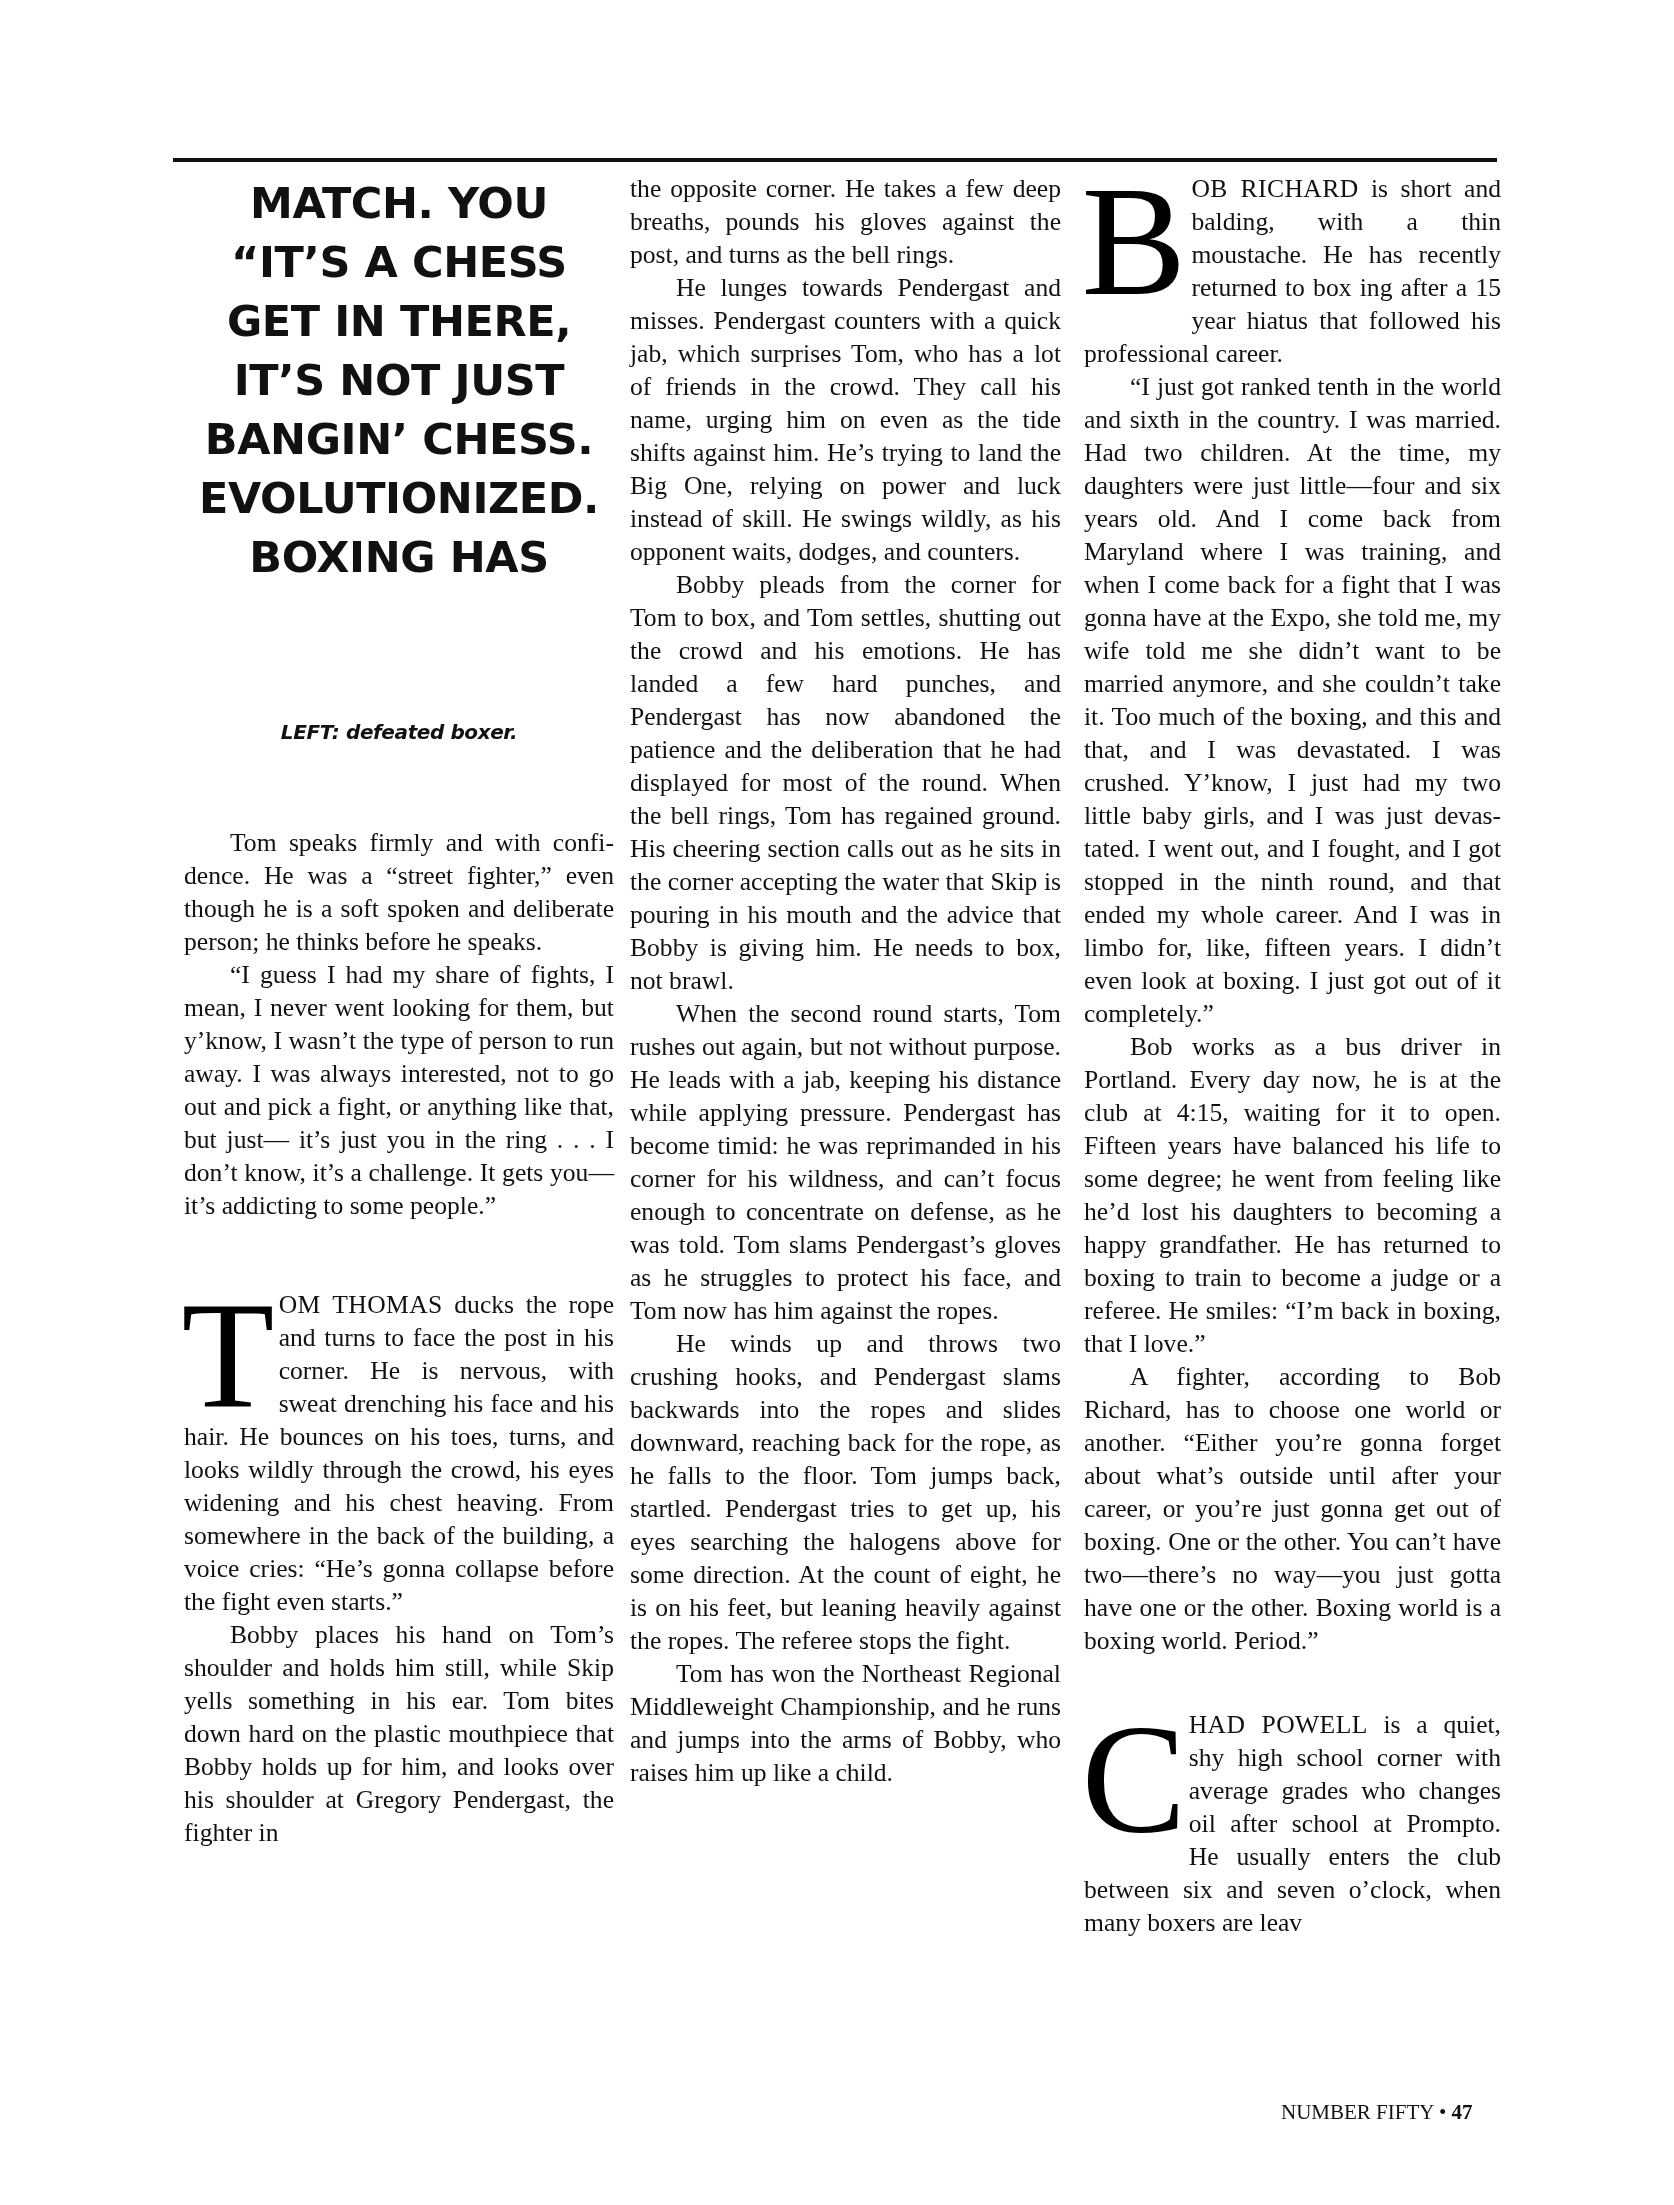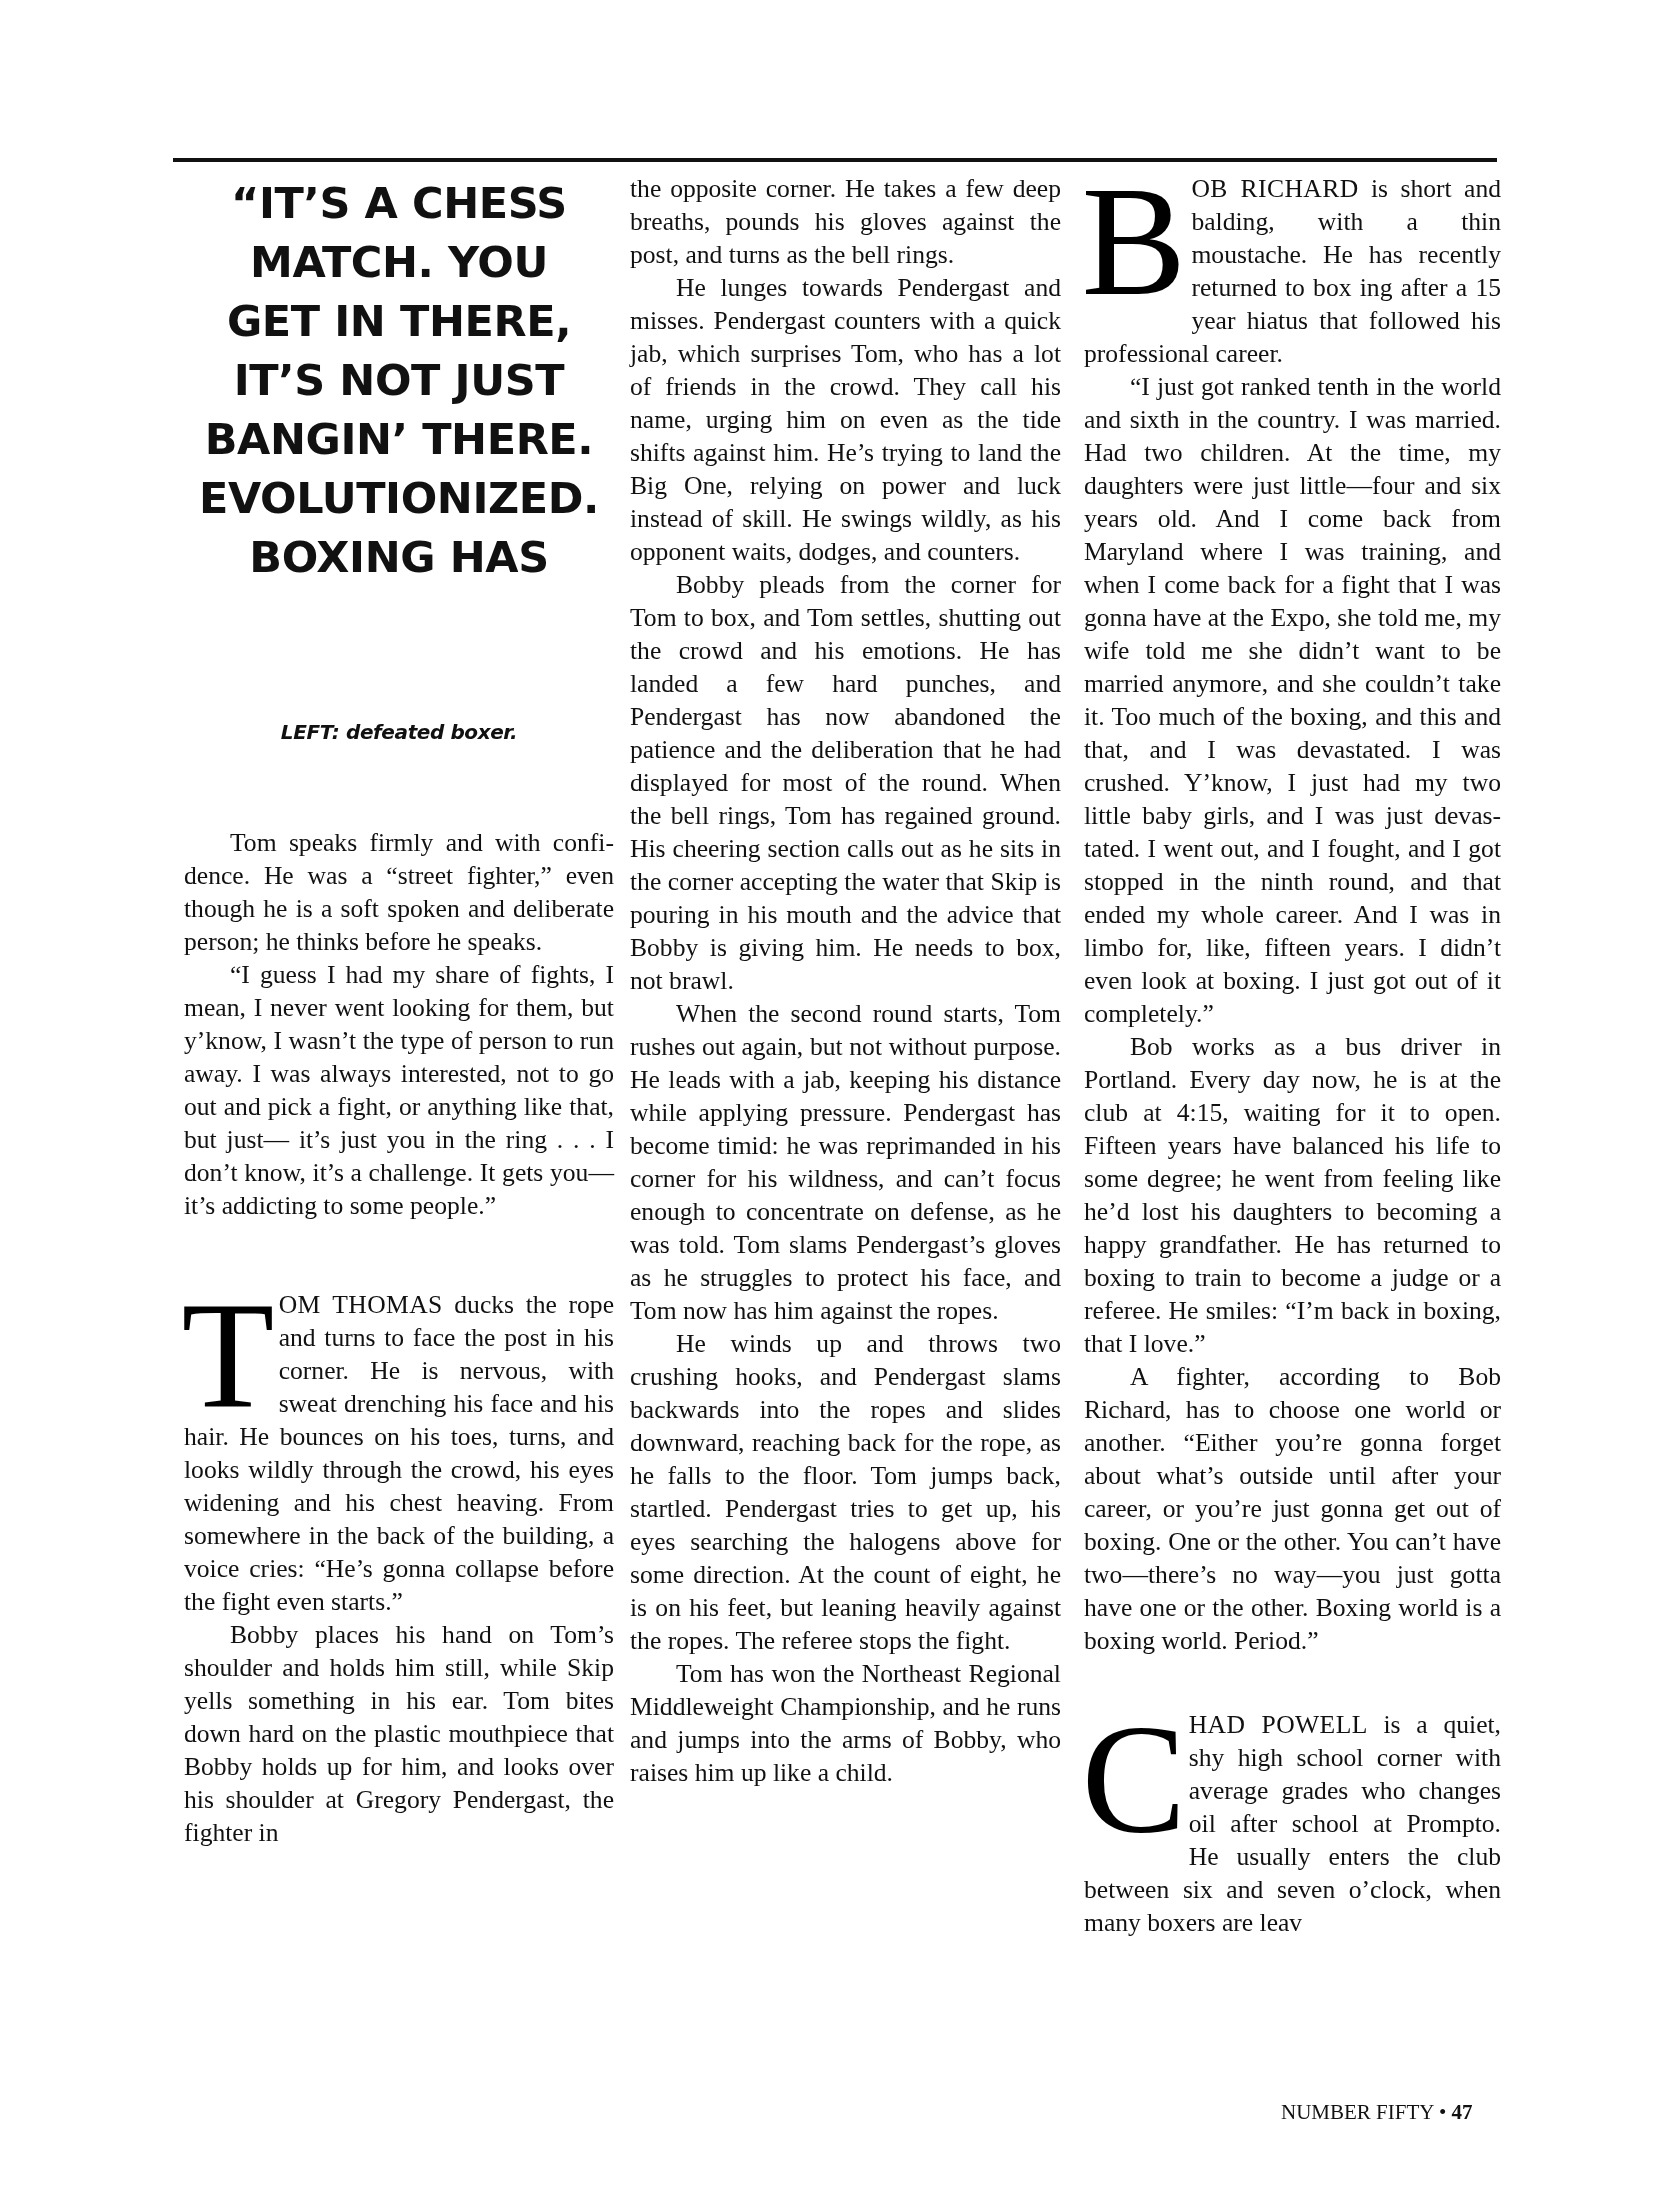--- a/index.html
+++ b/index.html
@@ -31,25 +31,25 @@
 
   .footer { position: absolute; left: 1281px; top: 2100px; font-family: "Liberation Serif", "DejaVu Serif", serif; font-size: 21px; white-space: nowrap; }
   .footer .num { font-weight: bold; }
 </style>
 </head>
 <body>
 
 <div class="rule"></div>
 
 <div class="pullquote">
+  <div>MATCH. YOU</div>
   <div>“IT’S A CHESS</div>
-  <div>MATCH. YOU</div>
   <div>GET IN THERE,</div>
   <div>IT’S NOT JUST</div>
-  <div>BANGIN’ THERE.</div>
+  <div>BANGIN’ CHESS.</div>
   <div>EVOLUTIONIZED.</div>
   <div>BOXING HAS</div>
 </div>
 
 <div class="caption">LEFT: defeated boxer.</div>
 
 <div class="col" id="col1">
   <p>Tom speaks firmly and with confi­dence. He was a “street fighter,” even though he is a soft spoken and deliberate person; he thinks before he speaks.</p>
   <p>“I guess I had my share of fights, I mean, I never went looking for them, but y’know, I wasn’t the type of per­son to run away. I was always inter­ested, not to go out and pick a fight, or anything like that, but just— it’s just you in the ring . . . I don’t know, it’s a challenge. It gets you—it’s addicting to some people.”</p>
 

